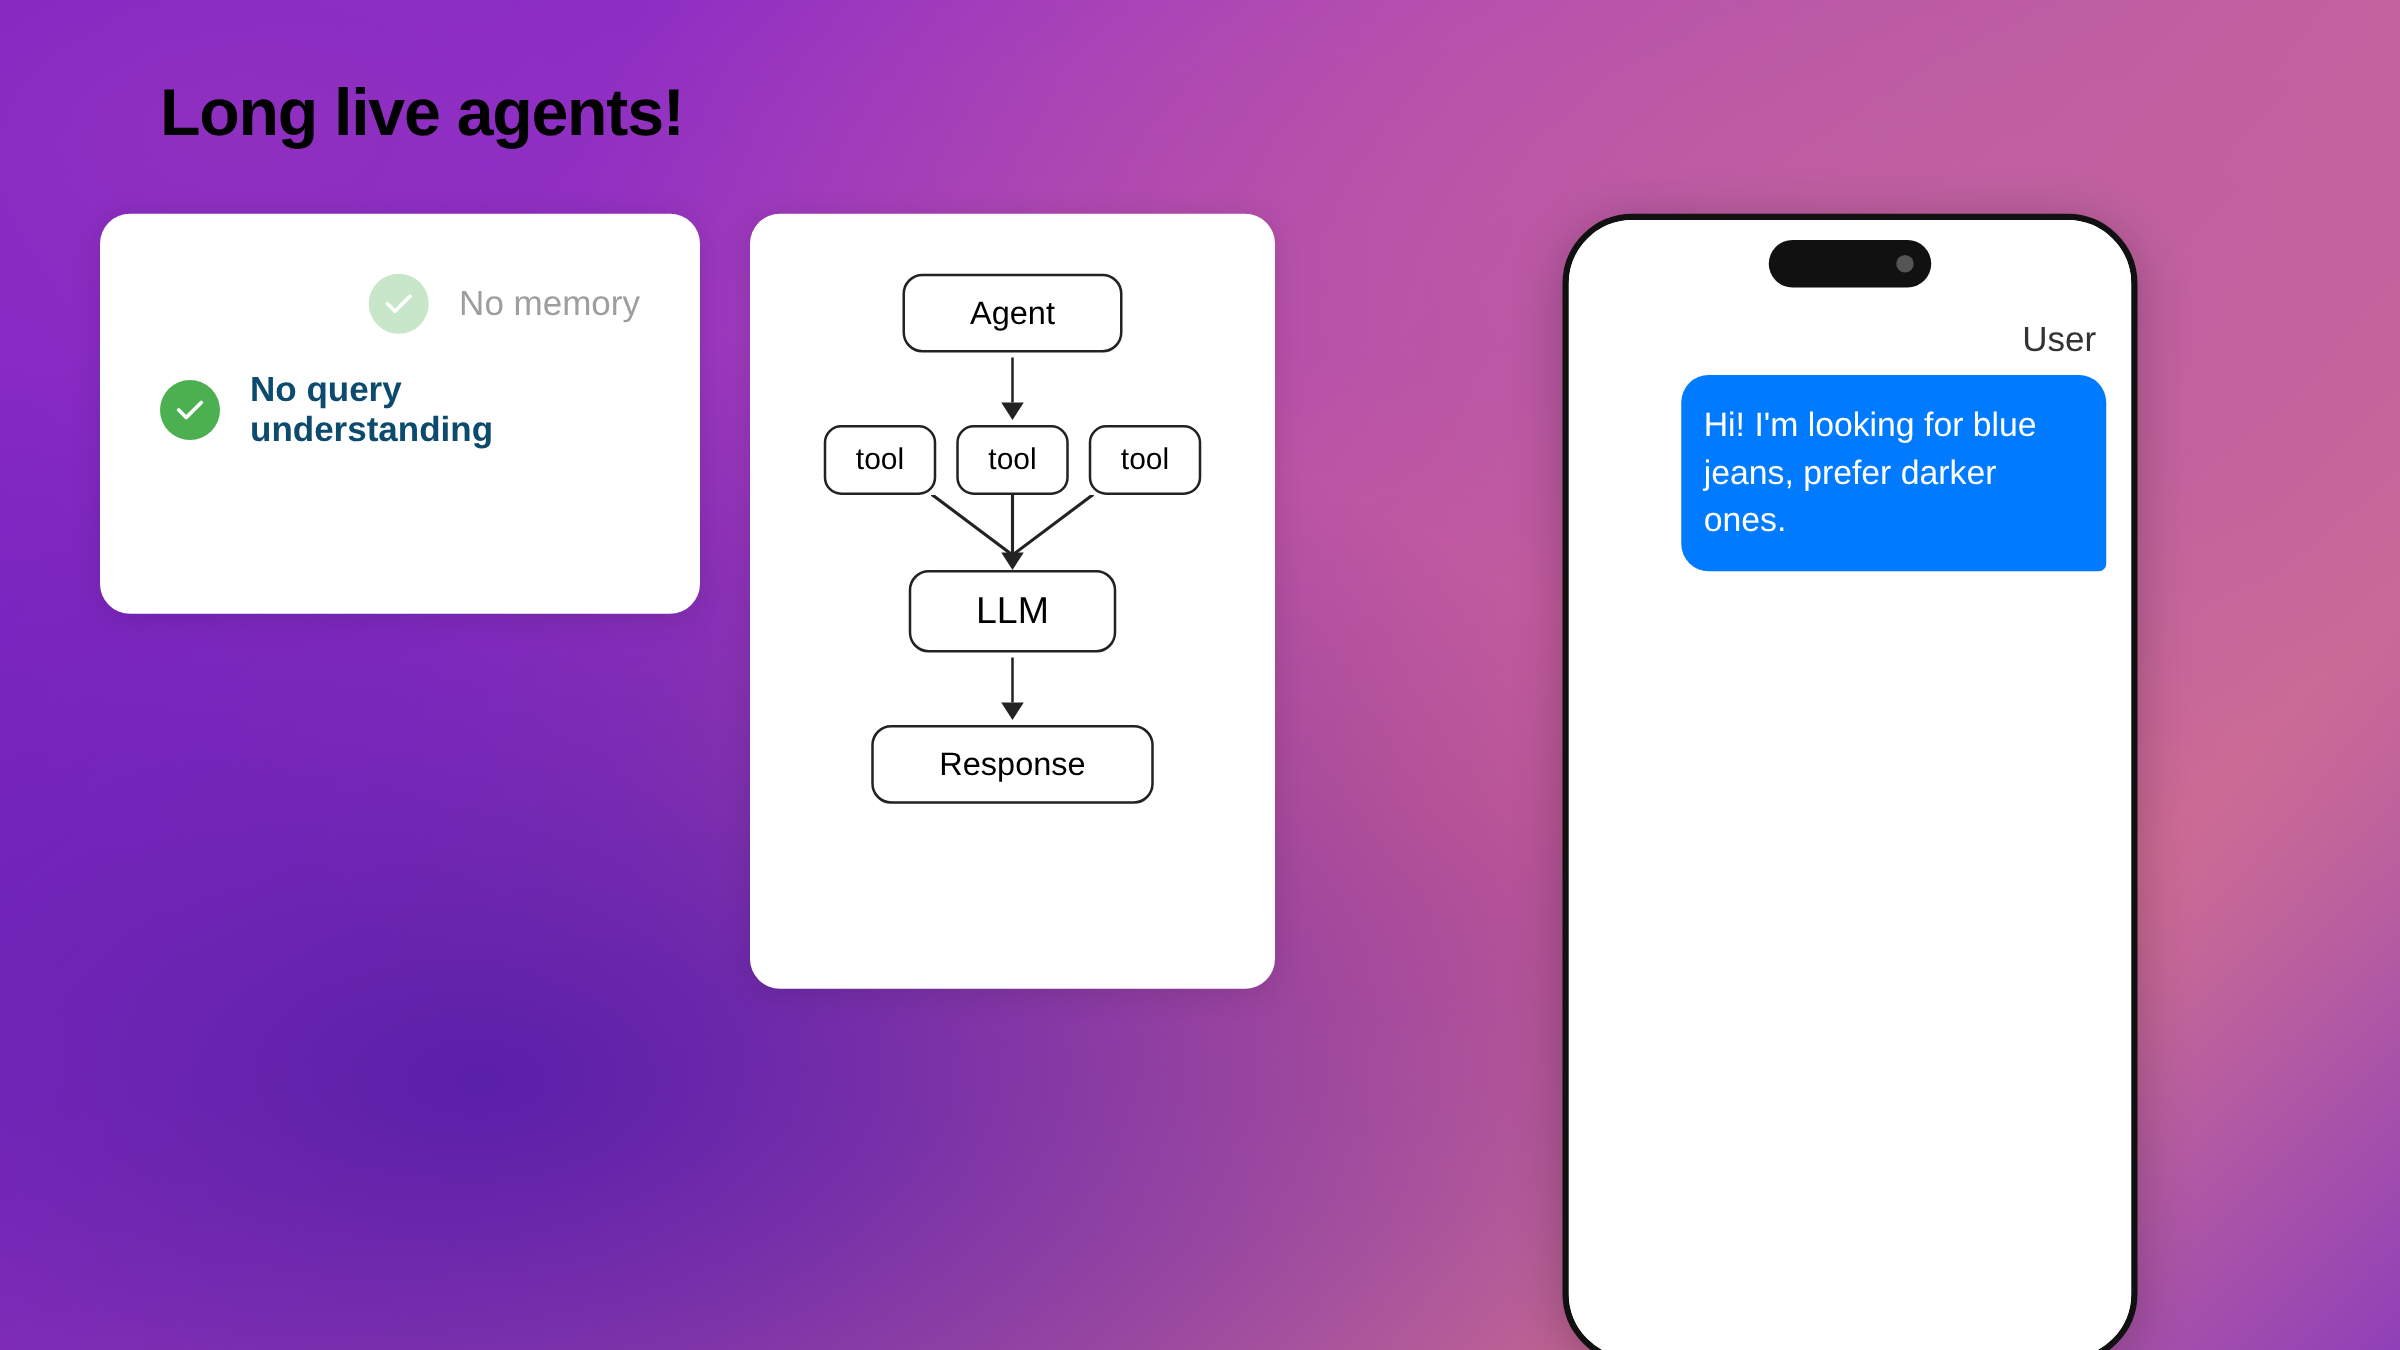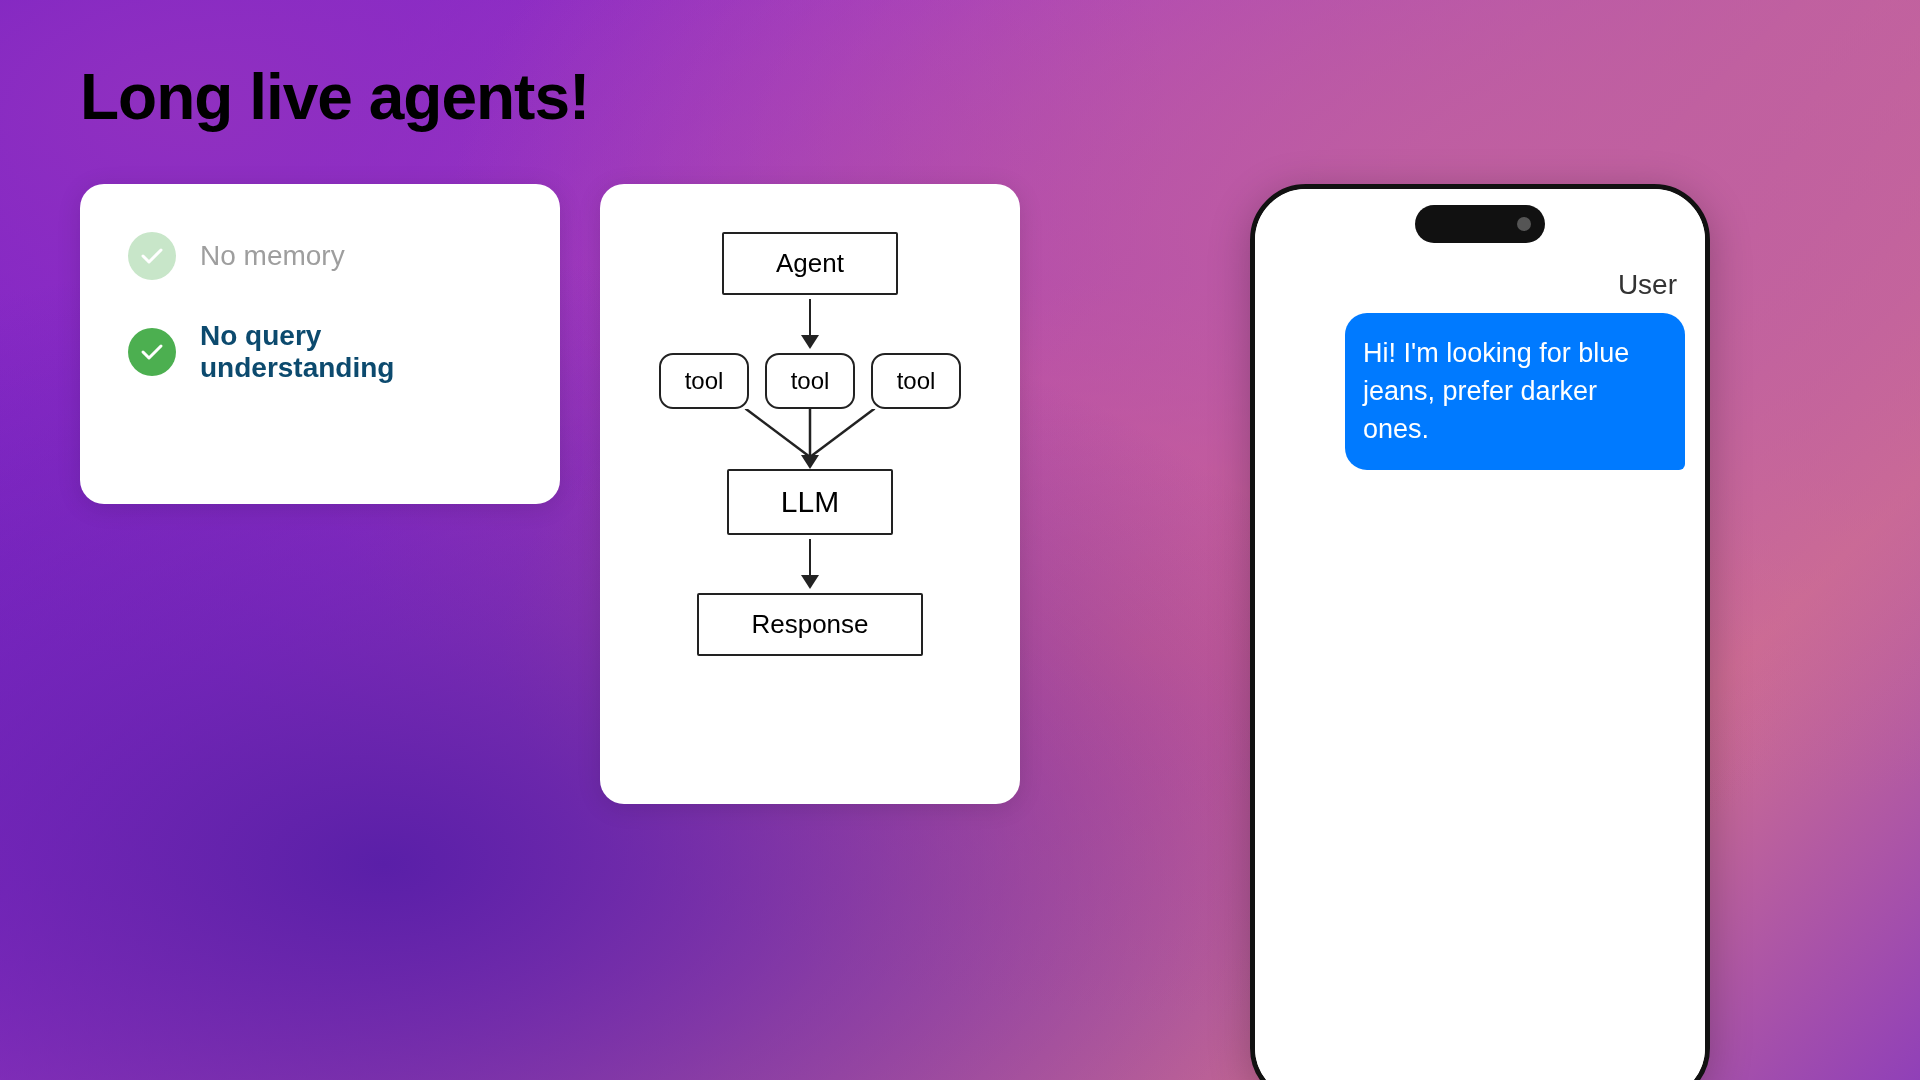--- a/index.html
+++ b/index.html
@@ -30,45 +30,47 @@
       position: relative;
       z-index: 1;
       width: 100%;
       height: 100%;
       display: flex;
       flex-direction: column;
       padding: 60px 80px 60px 80px;
     }
 
     .title {
-      font-size: 64px;
+      font-size: 53px;
       font-weight: 900;
       color: #000;
       margin-bottom: 50px;
       letter-spacing: -1px;
+      margin-left: 48px;
     }
 
     .main-row {
       display: flex;
       flex-direction: row;
       gap: 40px;
       align-items: flex-start;
     }
 
     
     .checklist-card {
       background: #fff;
       border-radius: 24px;
       padding: 48px 48px;
       width: 480px;
       min-height: 320px;
       display: flex;
       flex-direction: column;
-      gap: 40px;
+      gap: 29px;
       box-shadow: 0 4px 24px rgba(0,0,0,0.12);
+      align-items: flex-end;
     }
 
     .check-item {
       display: flex;
       align-items: center;
       gap: 24px;
     }
 
     .check-icon {
       width: 48px;
@@ -116,21 +118,21 @@
       min-height: 620px;
       display: flex;
       flex-direction: column;
       align-items: center;
       gap: 0;
       box-shadow: 0 4px 24px rgba(0,0,0,0.12);
     }
 
     .flow-box {
       border: 2.5px solid #222;
-      border-radius: 2px;
+      border-radius: 16px;
       padding: 14px 52px;
       font-size: 26px;
       font-weight: 500;
       text-align: center;
       background: #fff;
       min-width: 130px;
     }
 
     .flow-box.bold {
       font-weight: 400;

